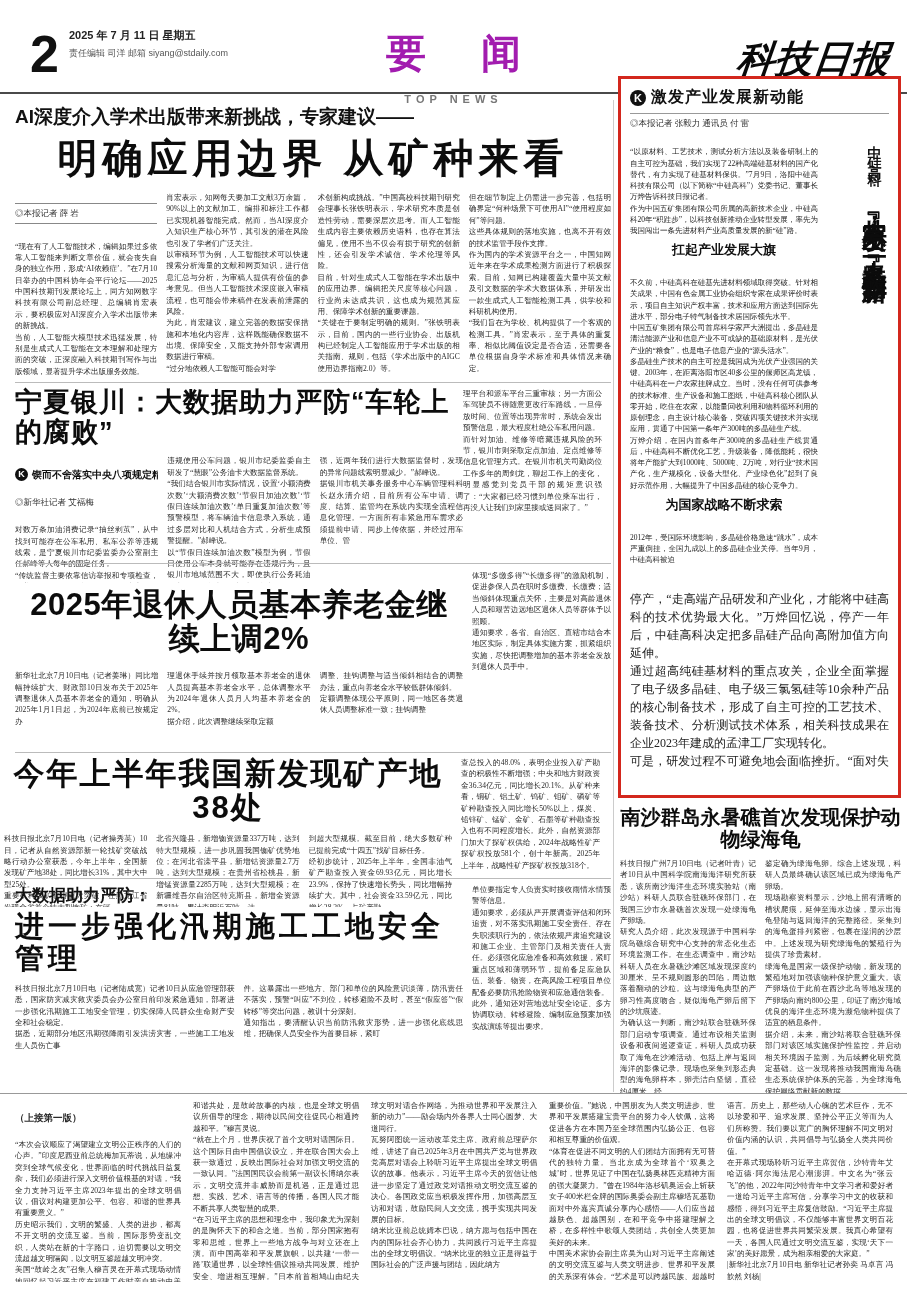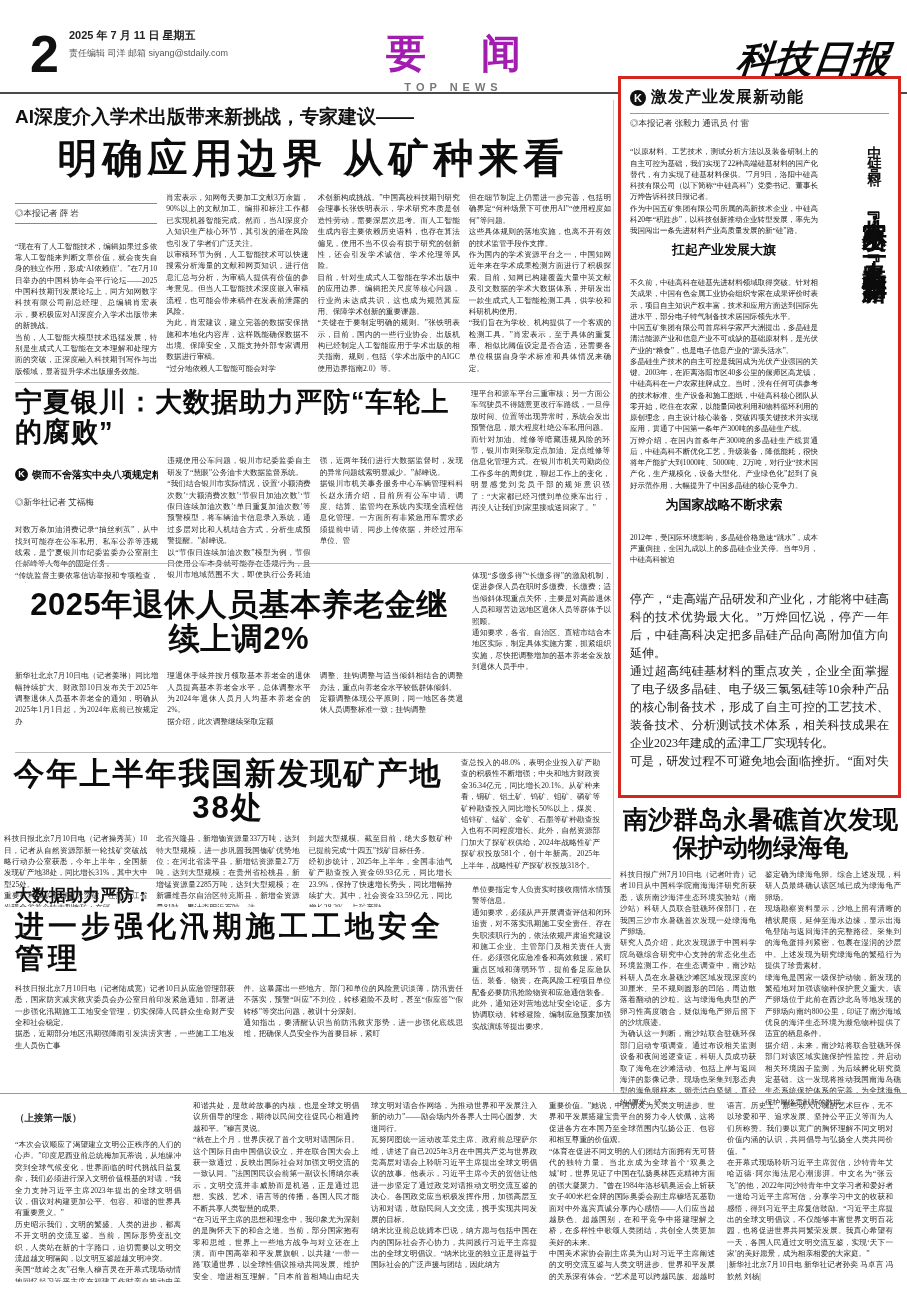--- a/index.html
+++ b/index.html
@@ -3,21 +3,21 @@
 <meta charset="utf-8">
 <style>
   html,body{margin:0;padding:0;background:#e9e9e9;}
   #page{position:relative;width:907px;height:1291px;background:#fff;margin:0 auto;
         font-family:"Liberation Serif",serif;color:#222;overflow:hidden;}
   
   .pagenum{font-family:"Liberation Sans",sans-serif;font-weight:bold;font-size:52px;line-height:1;color:#111;}
   .hdr-date{font-family:"Liberation Sans",sans-serif;font-size:11px;color:#222;font-weight:bold;}
   .hdr-ed{font-family:"Liberation Sans",sans-serif;font-size:9px;color:#555;margin-top:4px;}
   .section-cn{font-family:Liberation Sans, sans-serif;font-weight:bold;font-size:40px;letter-spacing:22px;color:#a21caf;}
-  .section-en{font-family:"Liberation Sans",sans-serif;font-weight:bold;font-size:11px;letter-spacing:5px;color:#777;text-align:center;margin-top:0;}
+  .section-en{font-family:"Liberation Sans",sans-serif;font-weight:bold;font-size:11px;letter-spacing:5px;color:#777;text-align:center;margin-top:12px;}
   .masthead{font-family:"DejaVu Serif",serif;font-style:italic;font-weight:bold;font-size:38px;color:#0a0a0a;transform:skewX(-6deg);}
   .rule-main{position:absolute;left:0;width:907px;top:92px;border-top:2.5px solid #4a4a4a;}
   .vrule{position:absolute;left:613px;top:100px;height:992px;border-left:1px solid #ccc;}
   .hr{position:absolute;left:15px;width:596px;border-top:1px solid #bbb;}
   .hr-full{position:absolute;left:0;width:907px;top:1093px;border-top:1.5px solid #999;}
   
   .art{position:absolute;}
   .cols{display:flex;gap:9px;}
   .col{flex:1;font-size:7.6px;line-height:1.5;text-align:justify;color:#2a2a2a;white-space:pre-line;overflow:hidden;}
   .kicker{font-family:"Liberation Sans",sans-serif;font-weight:bold;color:#111;}
@@ -84,21 +84,21 @@
 目前，针对生成式人工智能在学术出版中的应用边界、编辑把关尺度等核心问题，行业尚未达成共识，这也成为规范其应用、保障学术创新的重要课题。
 “关键在于要制定明确的规则。”张铁明表示，目前，国内的一些行业协会、出版机构已经制定人工智能应用于学术出版的相关指南、规则，包括《学术出版中的AIGC使用边界指南2.0》等。</div>
       <div class="col">但在细节制定上仍需进一步完善，包括明确界定“何种场景下可使用AI”“使用程度如何”等问题。
 这些具体规则的落地实施，也离不开有效的技术监管手段作支撑。
 作为国内的学术资源平台之一，中国知网近年来在学术成果检测方面进行了积极探索。目前，知网已构建覆盖大量中英文献及引文数据的学术大数据体系，并研发出一款生成式人工智能检测工具，供学校和科研机构使用。
 “我们旨在为学校、机构提供了一个客观的检测工具。”肖宏表示，至于具体的重复率、相似比阈值设定是否合适，还需要各单位根据自身学术标准和具体情况来确定。</div>
     </div>
   </div>
   <div class="hr" style="top:382px;"></div>
 
-  <div class="art" style="left:15px;top:388px;width:596px;display:flex;gap:8px;">
+  <div class="art" style="left:15px;top:388px;width:596px;display:flex;gap:0;">
     <div style="width:448px;">
       <div class="headline" style="font-size:27px;letter-spacing:1px;">宁夏银川：大数据助力严防“车轮上的腐败”</div>
       <div class="cols" style="margin-top:8px;height:128px;">
         <div class="col">
           <div class="kbadge" style="margin-bottom:3px;">
             <span class="kicon">K</span>
             <span>锲而不舍落实中央八项规定精神</span>
           </div>
           <div class="byline" style="margin-bottom:4px;">◎新华社记者 艾福梅</div>
           <span>对数万条加油消费记录“抽丝剥茧”，从中找到可能存在公车私用、私车公养等违规线索，是宁夏银川市纪委监委办公室副主任郝峰等人每年的固定任务。
@@ -190,21 +190,21 @@
     </div>
     <div class="sil-wide" style="height:178px;">停产，“走高端产品研发和产业化，才能将中硅高科的技术优势最大化。”万烨回忆说，停产一年后，中硅高科决定把多晶硅产品向高附加值方向延伸。
 通过超高纯硅基材料的重点攻关，企业全面掌握了电子级多晶硅、电子级三氯氢硅等10余种产品的核心制备技术，形成了自主可控的工艺技术、装备技术、分析测试技术体系，相关科技成果在企业2023年建成的孟津工厂实现转化。
 可是，研发过程不可避免地会面临挫折。“面对失败我们没有放弃，因为我们做的是别人没有做过的事情。经过坚持不懈地努力，我们接连突破了超高纯材料的合成和纯化关键技术。”谈及研发历程，中硅高科研发中心主任刘见华感触颇深地说。
 目前，电子信息产业应用广泛的硅基材料有近40种，中硅高科已实现其中20余种的国产化，相关产品客户覆盖率超80%，其中4种产品在国内市场占有率位居首位。
 协同创新、互促双赢。为支撑未来发展战略，下游厂商会提前提出新产品具体需求，中硅高科则迅速响应，启动预研与技术攻关，高效完成产品初步测试验证。通过深度协同合作模式，下游厂商的新品开发周期大幅缩短，中硅高科也同步实现技术迭代升级。双方不仅筑牢了稳固的客户关系，更构建起相互驱动、互利共生的良性循环。这一模式充分体现了产业链协同创新对产业升级的支撑作用。
 “每两台国产新能源汽车中就有一台使用了我们的产品，全球每5台5G手机中至少有1台要用到我们的材料。”万烨说，从民族多晶硅的开拓者，到高端硅基材料的先行者，中硅高科通过技术迭代、产品升级和智能化改造，完成了从传统制造向高端材料供应的转型升级，并努力成为服务国家战略需求和引领产业发展的战略性科技力量。</div>
   </div>
 
   <div class="art" style="left:620px;top:806px;width:281px;">
-    <div class="headline" style="font-size:25px;letter-spacing:0px;text-align:center;">南沙群岛永暑礁首次发现保护动物绿海龟</div>
+    <div class="headline" style="font-size:20px;letter-spacing:0px;text-align:center;">南沙群岛永暑礁首次发现保护动物绿海龟</div>
     <div class="cols" style="margin-top:8px;height:236px;">
       <div class="col">科技日报广州7月10日电（记者叶青）记者10日从中国科学院南海海洋研究所获悉，该所南沙海洋生态环境实验站（南沙站）科研人员联合驻礁环保部门，在我国三沙市永暑礁首次发现一处绿海龟产卵场。
 研究人员介绍，此次发现源于中国科学院岛礁综合研究中心支持的常态化生态环境监测工作。在生态调查中，南沙站科研人员在永暑礁沙滩区域发现深度约30厘米、呈不规则圆形的凹陷，周边散落着翻动的沙粒。这与绿海龟典型的产卵习性高度吻合，疑似海龟产卵后留下的沙坑痕迹。
 为确认这一判断，南沙站联合驻礁环保部门启动专项调查。通过布设相关监测设备和夜间巡逻查证，科研人员成功获取了海龟在沙滩活动、包括上岸与返回海洋的影像记录。现场也采集到形态典型的海龟卵样本，卵壳洁白坚韧，直径约4厘米，经</div>
       <div class="col">鉴定确为绿海龟卵。综合上述发现，科研人员最终确认该区域已成为绿海龟产卵场。
 现场勘察资料显示，沙地上留有清晰的槽状爬痕，延伸至海水边缘，显示出海龟登陆与返回海洋的完整路径。采集到的海龟蛋排列紧密，包裹在湿润的沙层中。上述发现为研究绿海龟的繁殖行为提供了珍贵素材。
 绿海龟是国家一级保护动物，新发现的繁殖地对加强该物种保护意义重大。该产卵场位于此前在西沙北岛等地发现的产卵场向南约800公里，印证了南沙海域优良的海洋生态环境为濒危物种提供了适宜的栖息条件。
 据介绍，未来，南沙站将联合驻礁环保部门对该区域实施保护性监控，并启动相关环境因子监测，为后续孵化研究奠定基础。这一发现将推动我国南海岛礁生态系统保护体系的完善，为全球海龟保护网络贡献新的数据。</div>
     </div>
   </div>

